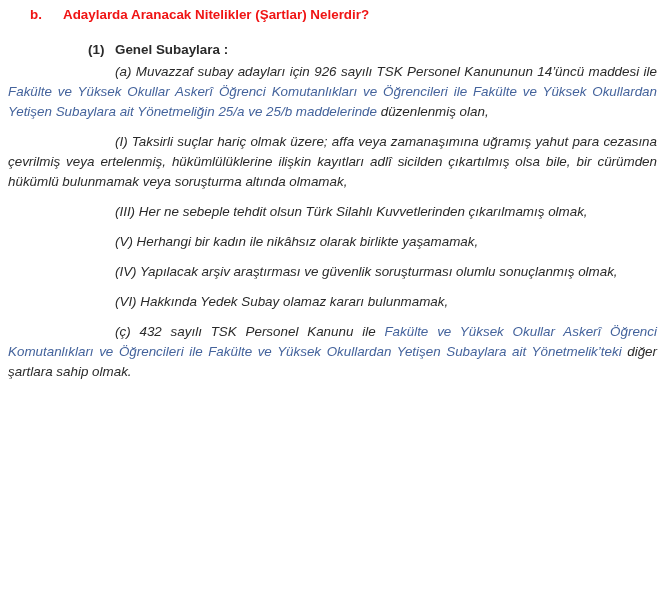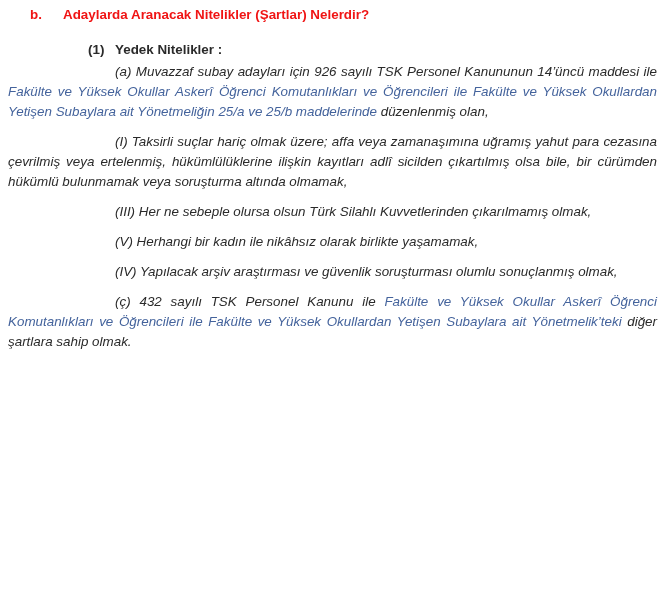--- a/index.html
+++ b/index.html
@@ -48,23 +48,24 @@
   .seg.blue{color:var(--blue);}
 </style>
 </head>
 <body>
 
 <div class="page">
   <p class="heading">
     <span class="lbl">b.</span><span>Adaylarda Aranacak Nitelikler (Şartlar) Nelerdir?</span>
   </p>
   <p class="subheading">
-    <span class="lbl">(1)</span><span>Yedek Nitelikler :</span>
+    <span class="lbl">(1)</span><span>Genel Subaylara :</span>
   </p>
   <div>
       <p class="para"><span class="seg">(a)  Muvazzaf subay adayları için 926 sayılı TSK Personel Kanununun 14’üncü maddesi ile </span><span class="seg blue">Fakülte ve Yüksek Okullar Askerî Öğrenci Komutanlıkları ve Öğrencileri ile Fakülte ve Yüksek Okullardan Yetişen Subaylara ait Yönetmeliğin 25/a ve 25/b maddelerinde</span><span class="seg"> düzenlenmiş olan,</span></p>
       <p class="para"><span class="seg">(I)  Taksirli suçlar hariç olmak üzere; affa veya zamanaşımına uğramış yahut para cezasına çevrilmiş veya ertelenmiş, hükümlülüklerine ilişkin kayıtları adlî sicilden çıkartılmış olsa bile, bir cürümden hükümlü bulunmamak veya soruşturma altında olmamak,</span></p>
-      <p class="para"><span class="seg">(III) Her ne sebeple olursa olsun Türk Silahlı Kuvvetlerinden çıkarılmamış olmak,</span></p>
+      <p class="para"><span class="seg">(III) Her ne sebeple tehdit olsun Türk Silahlı Kuvvetlerinden çıkarılmamış olmak,</span></p>
       <p class="para"><span class="seg">(V)  Herhangi bir kadın ile nikâhsız olarak birlikte yaşamamak,</span></p>
       <p class="para"><span class="seg">(IV) Yapılacak arşiv araştırması ve güvenlik soruşturması olumlu sonuçlanmış olmak,</span></p>
+      <p class="para"><span class="seg">(VI)  Hakkında Yedek Subay olamaz kararı bulunmamak,</span></p>
       <p class="para"><span class="seg">(ç)  432 sayılı TSK Personel Kanunu ile </span><span class="seg blue">Fakülte ve Yüksek Okullar Askerî Öğrenci Komutanlıkları ve Öğrencileri ile Fakülte ve Yüksek Okullardan Yetişen Subaylara ait Yönetmelik’teki</span><span class="seg"> diğer şartlara sahip olmak.</span></p>
     </div>
 </div>
 
 </body></html>

